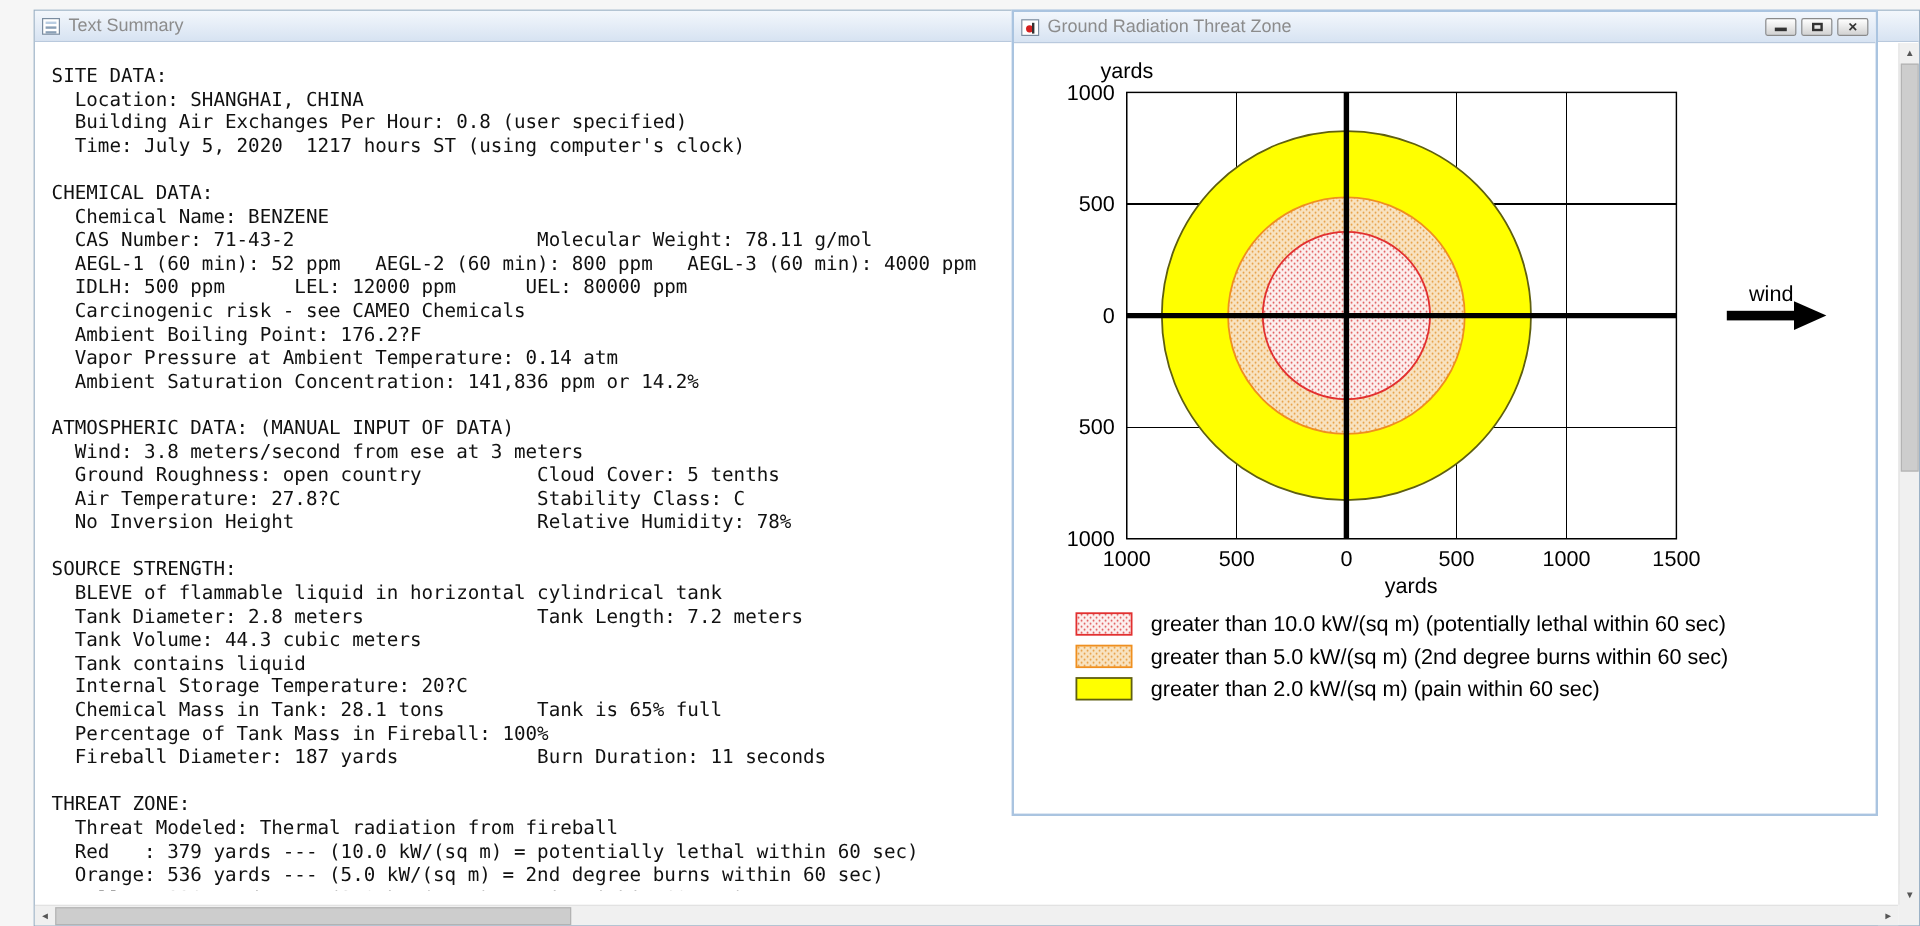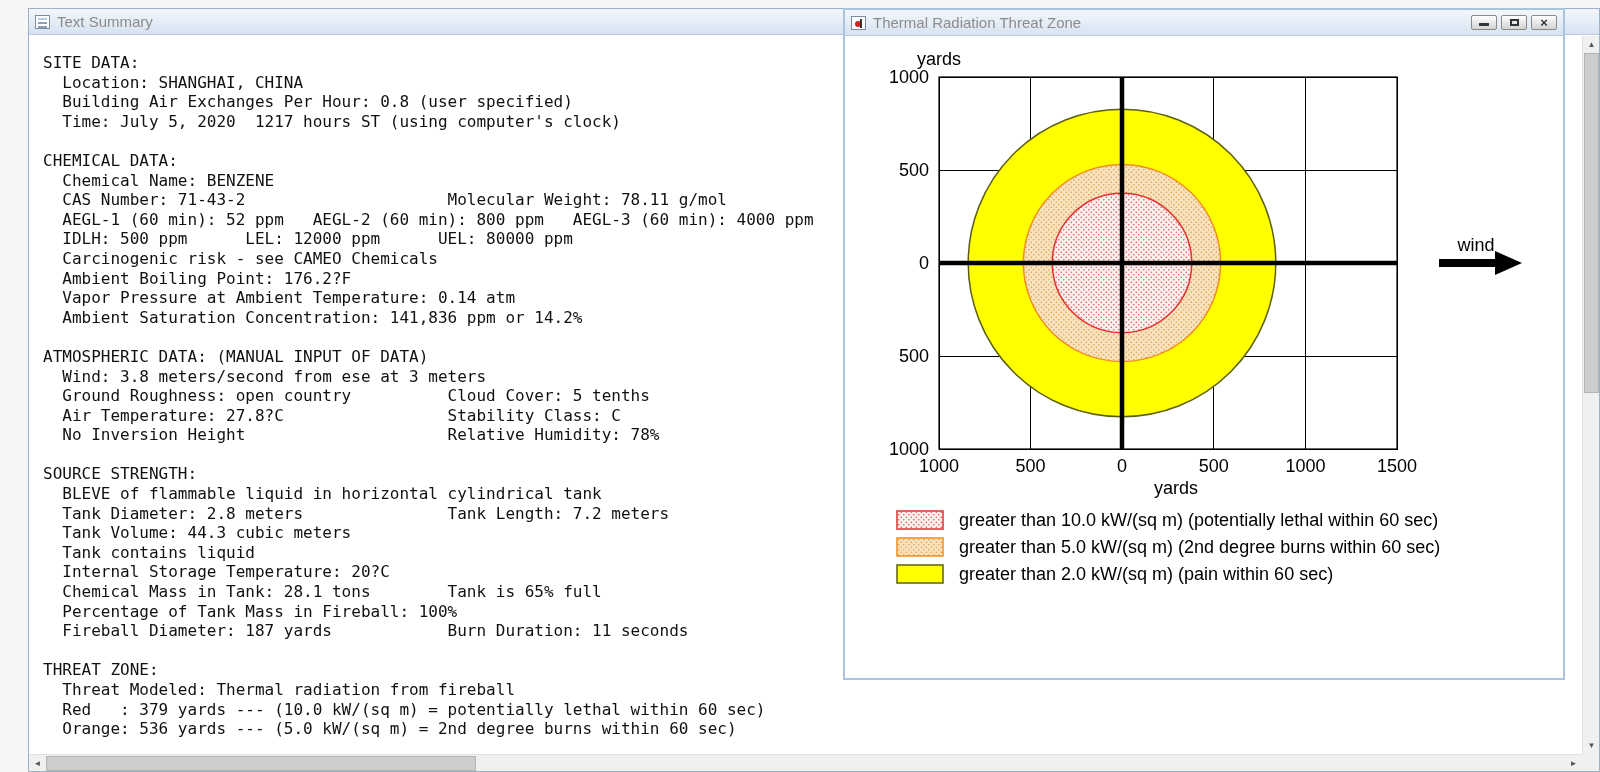--- a/index.html
+++ b/index.html
@@ -183,21 +183,21 @@
 
     <div class="sb-corner"></div>
   </div>
 
   <div class="window plot-window">
     <div class="titlebar">
       <span class="chart-icon">
         <span class="flame"></span>
           <span class="stem"></span>
       </span>
-      <span class="title">Thermal Radiation Threat Zone</span>
+      <span class="title">Ground Radiation Threat Zone</span>
       <span class="win-controls">
         <button class="wbtn">
           <span class="glyph-min"></span>
         </button>
         <button class="wbtn">
           <span class="glyph-max"></span>
         </button>
         <button class="wbtn">
           <span class="glyph-close">×</span>
         </button>

